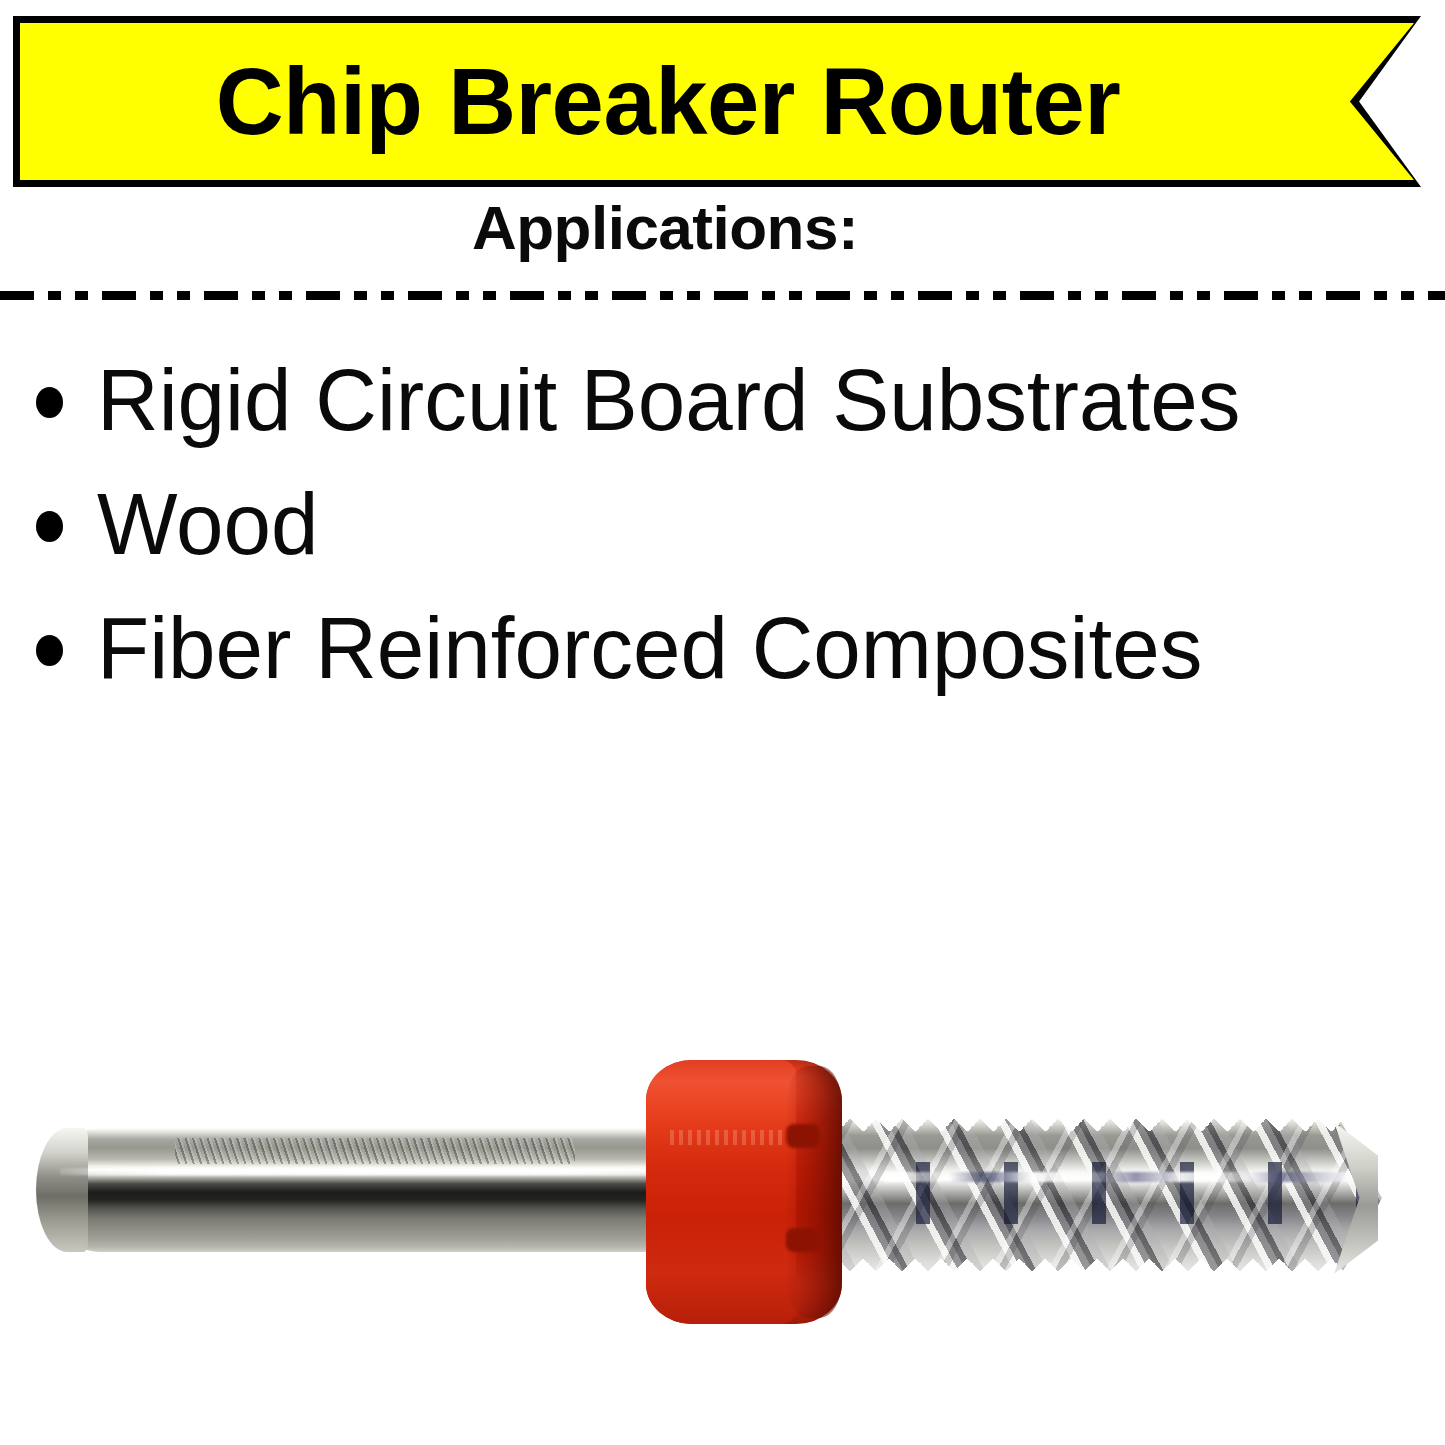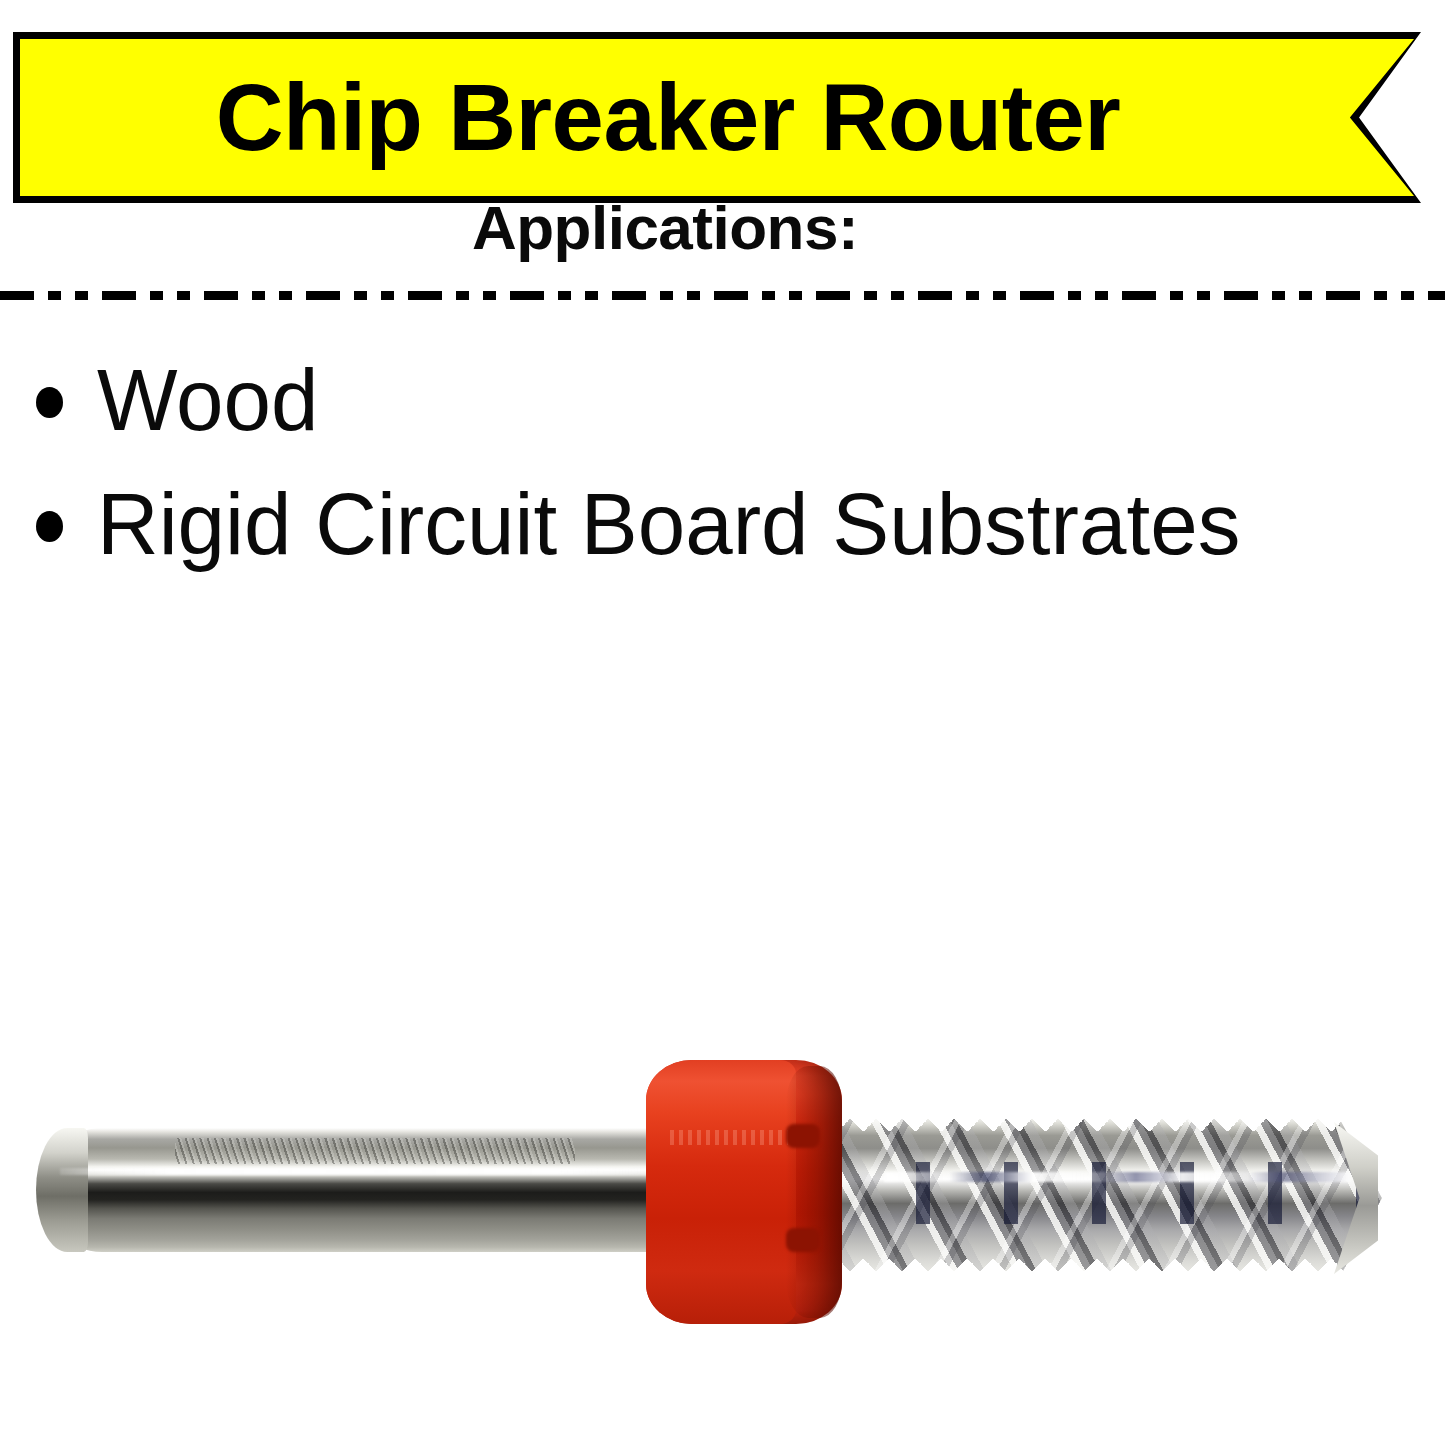--- a/index.html
+++ b/index.html
@@ -13,21 +13,21 @@
     position: relative;
     overflow: hidden;
     font-family: "Liberation Sans", sans-serif;
     -webkit-font-smoothing: antialiased;
   }
 
   
   #banner-wrap {
     position: absolute;
     left: 13px;
-    top: 32px;
+    top: 16px;
     width: 1408px;
     height: 171px;
   }
   #banner-shape {
     position: absolute;
     inset: 0;
     background: #000000;
     -webkit-clip-path: polygon(0 0, 100% 0, 95.6% 50%, 100% 100%, 0 100%);
     clip-path: polygon(0 0, 100% 0, 95.6% 50%, 100% 100%, 0 100%);
   }
@@ -424,25 +424,29 @@
   <div id="banner-title">Chip Breaker Router</div>
 </div>
 
 <div id="applications-heading">Applications:</div>
 
 <div id="separator"></div>
 
 <ul id="app-list">
   <li>
     <span class="bullet-dot"></span>
+    <span class="app-label">Rigid Circuit Board Substrates</span>
+  </li>
+  <li>
+    <span class="bullet-dot"></span>
     <span class="app-label">Wood</span>
   </li>
   <li>
     <span class="bullet-dot"></span>
-    <span class="app-label">Rigid Circuit Board Substrates</span>
+    <span class="app-label">Fiber Reinforced Composites</span>
   </li>
 </ul>
 
 <div id="bit-figure"></div>
 
 <div id="shank"></div>
 <div id="shank-cap"></div>
 <div id="shank-etch"></div>
 <div id="shank-hl"></div>
 

